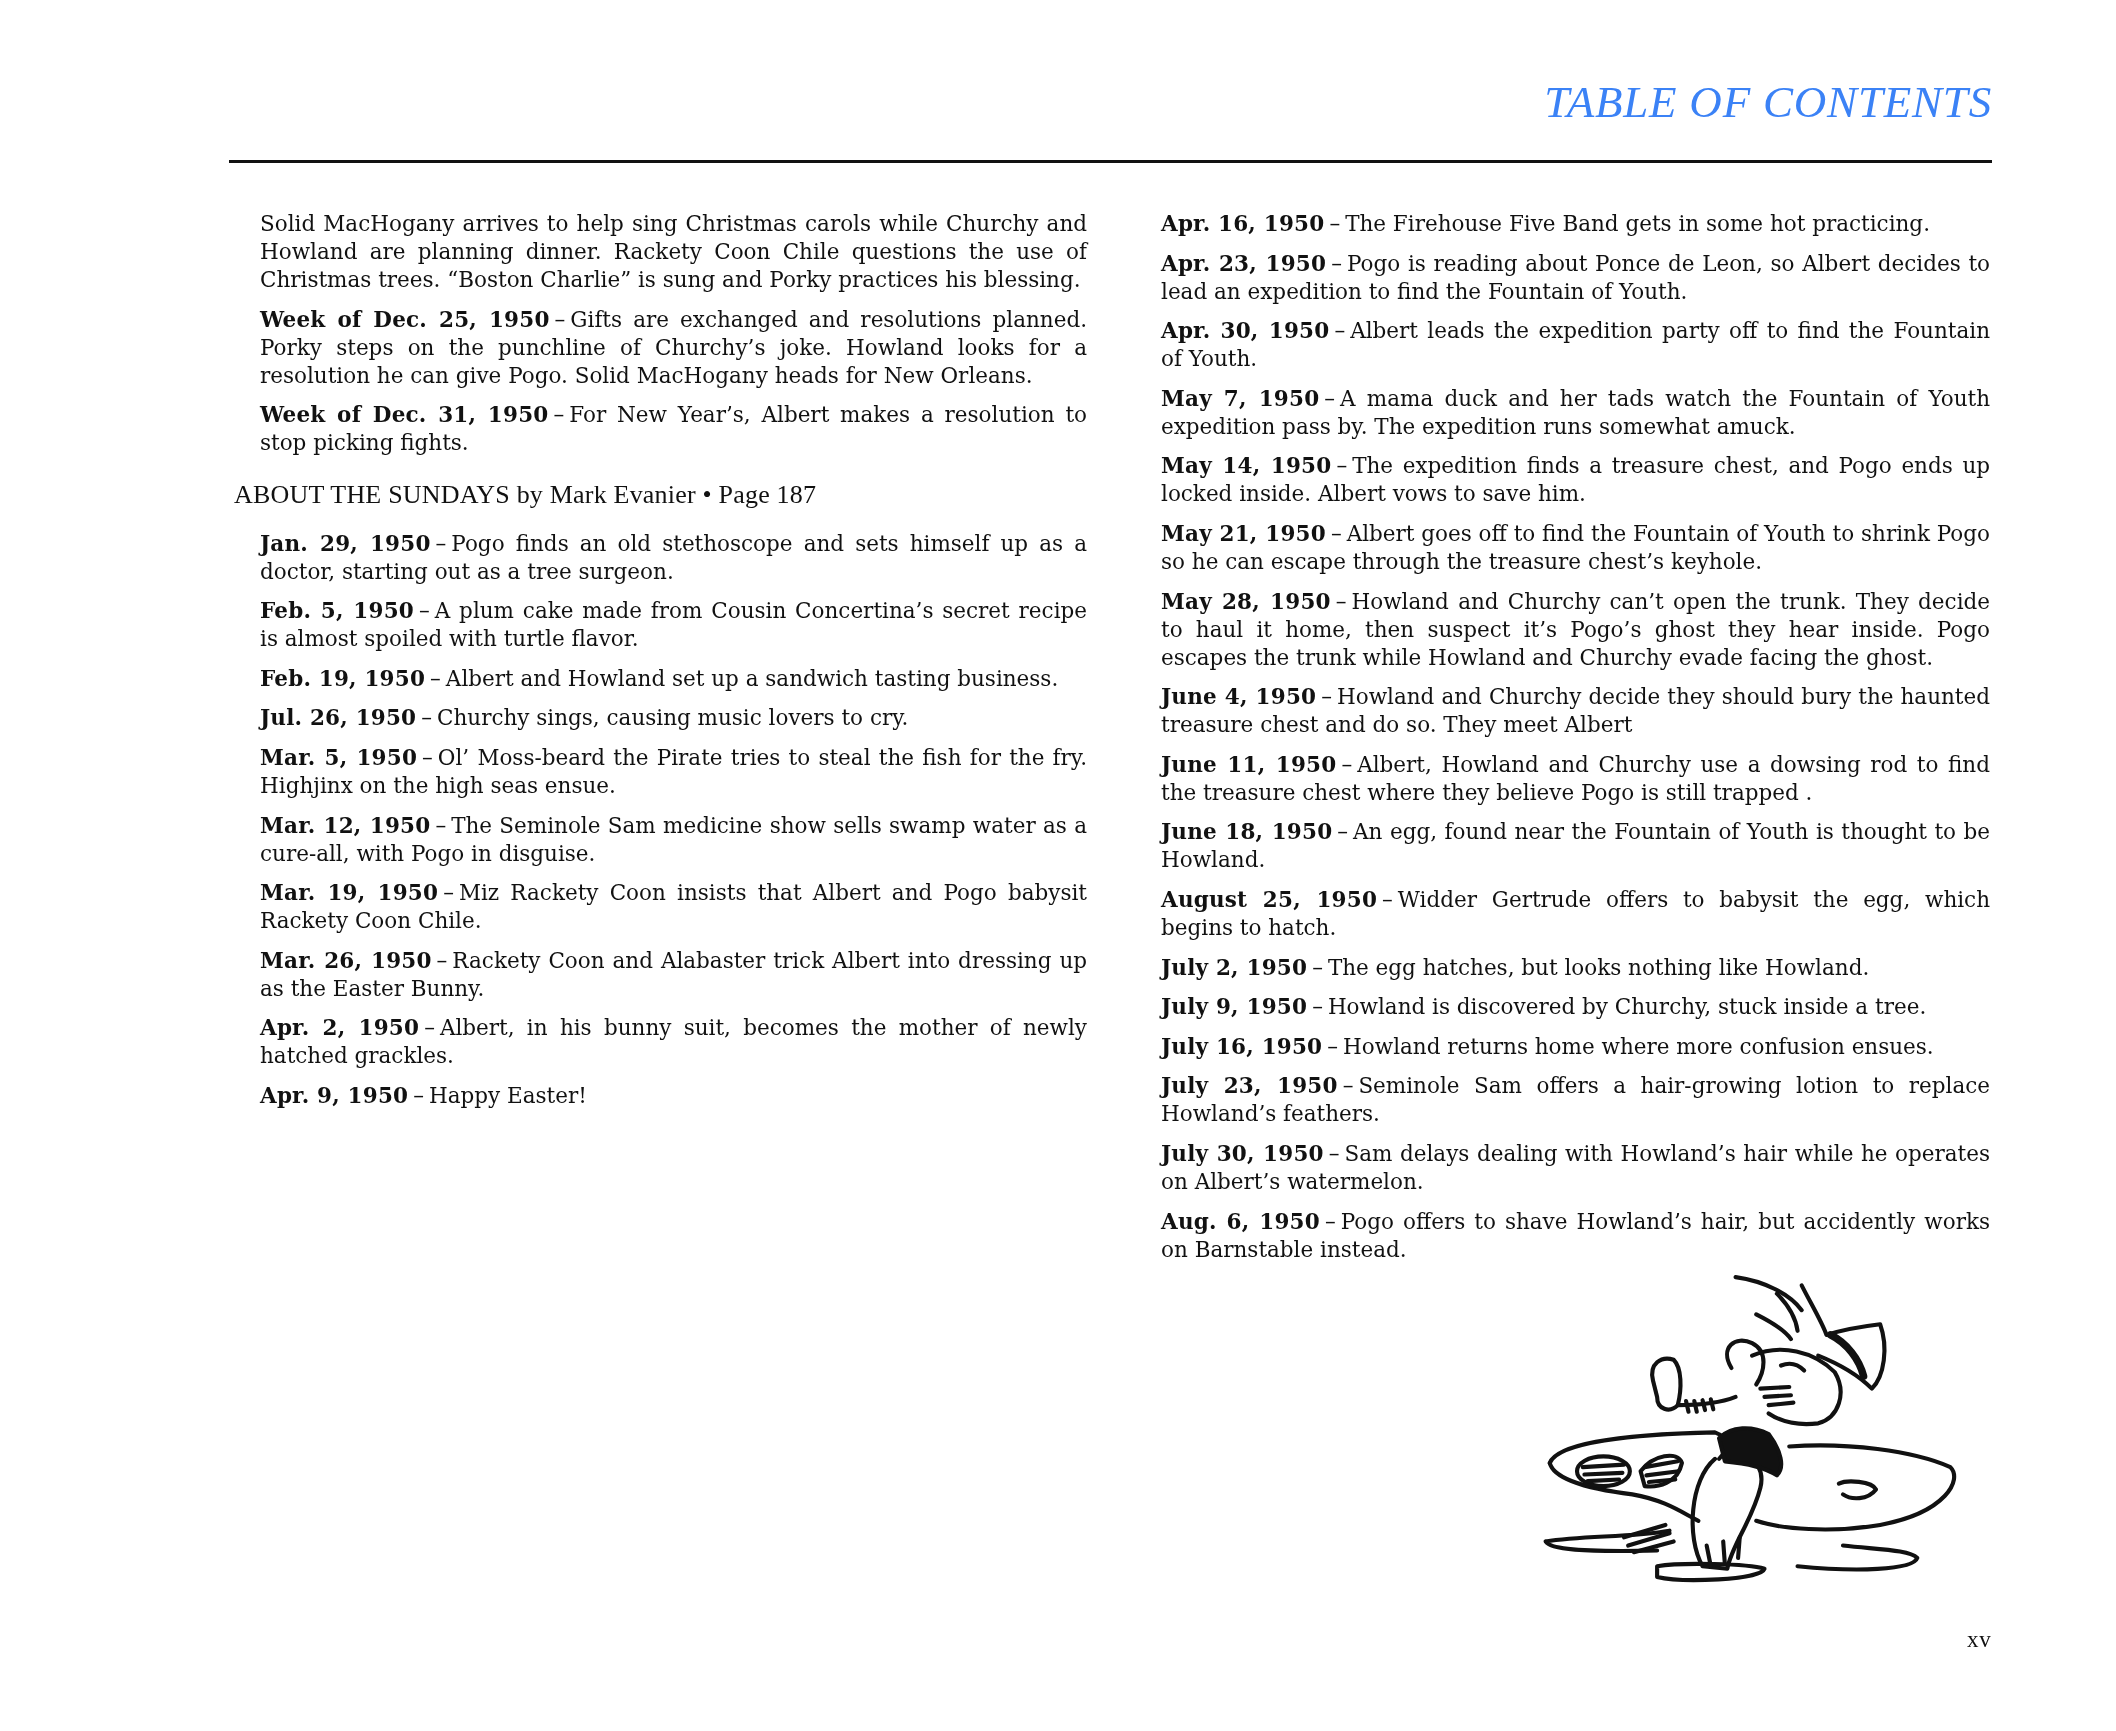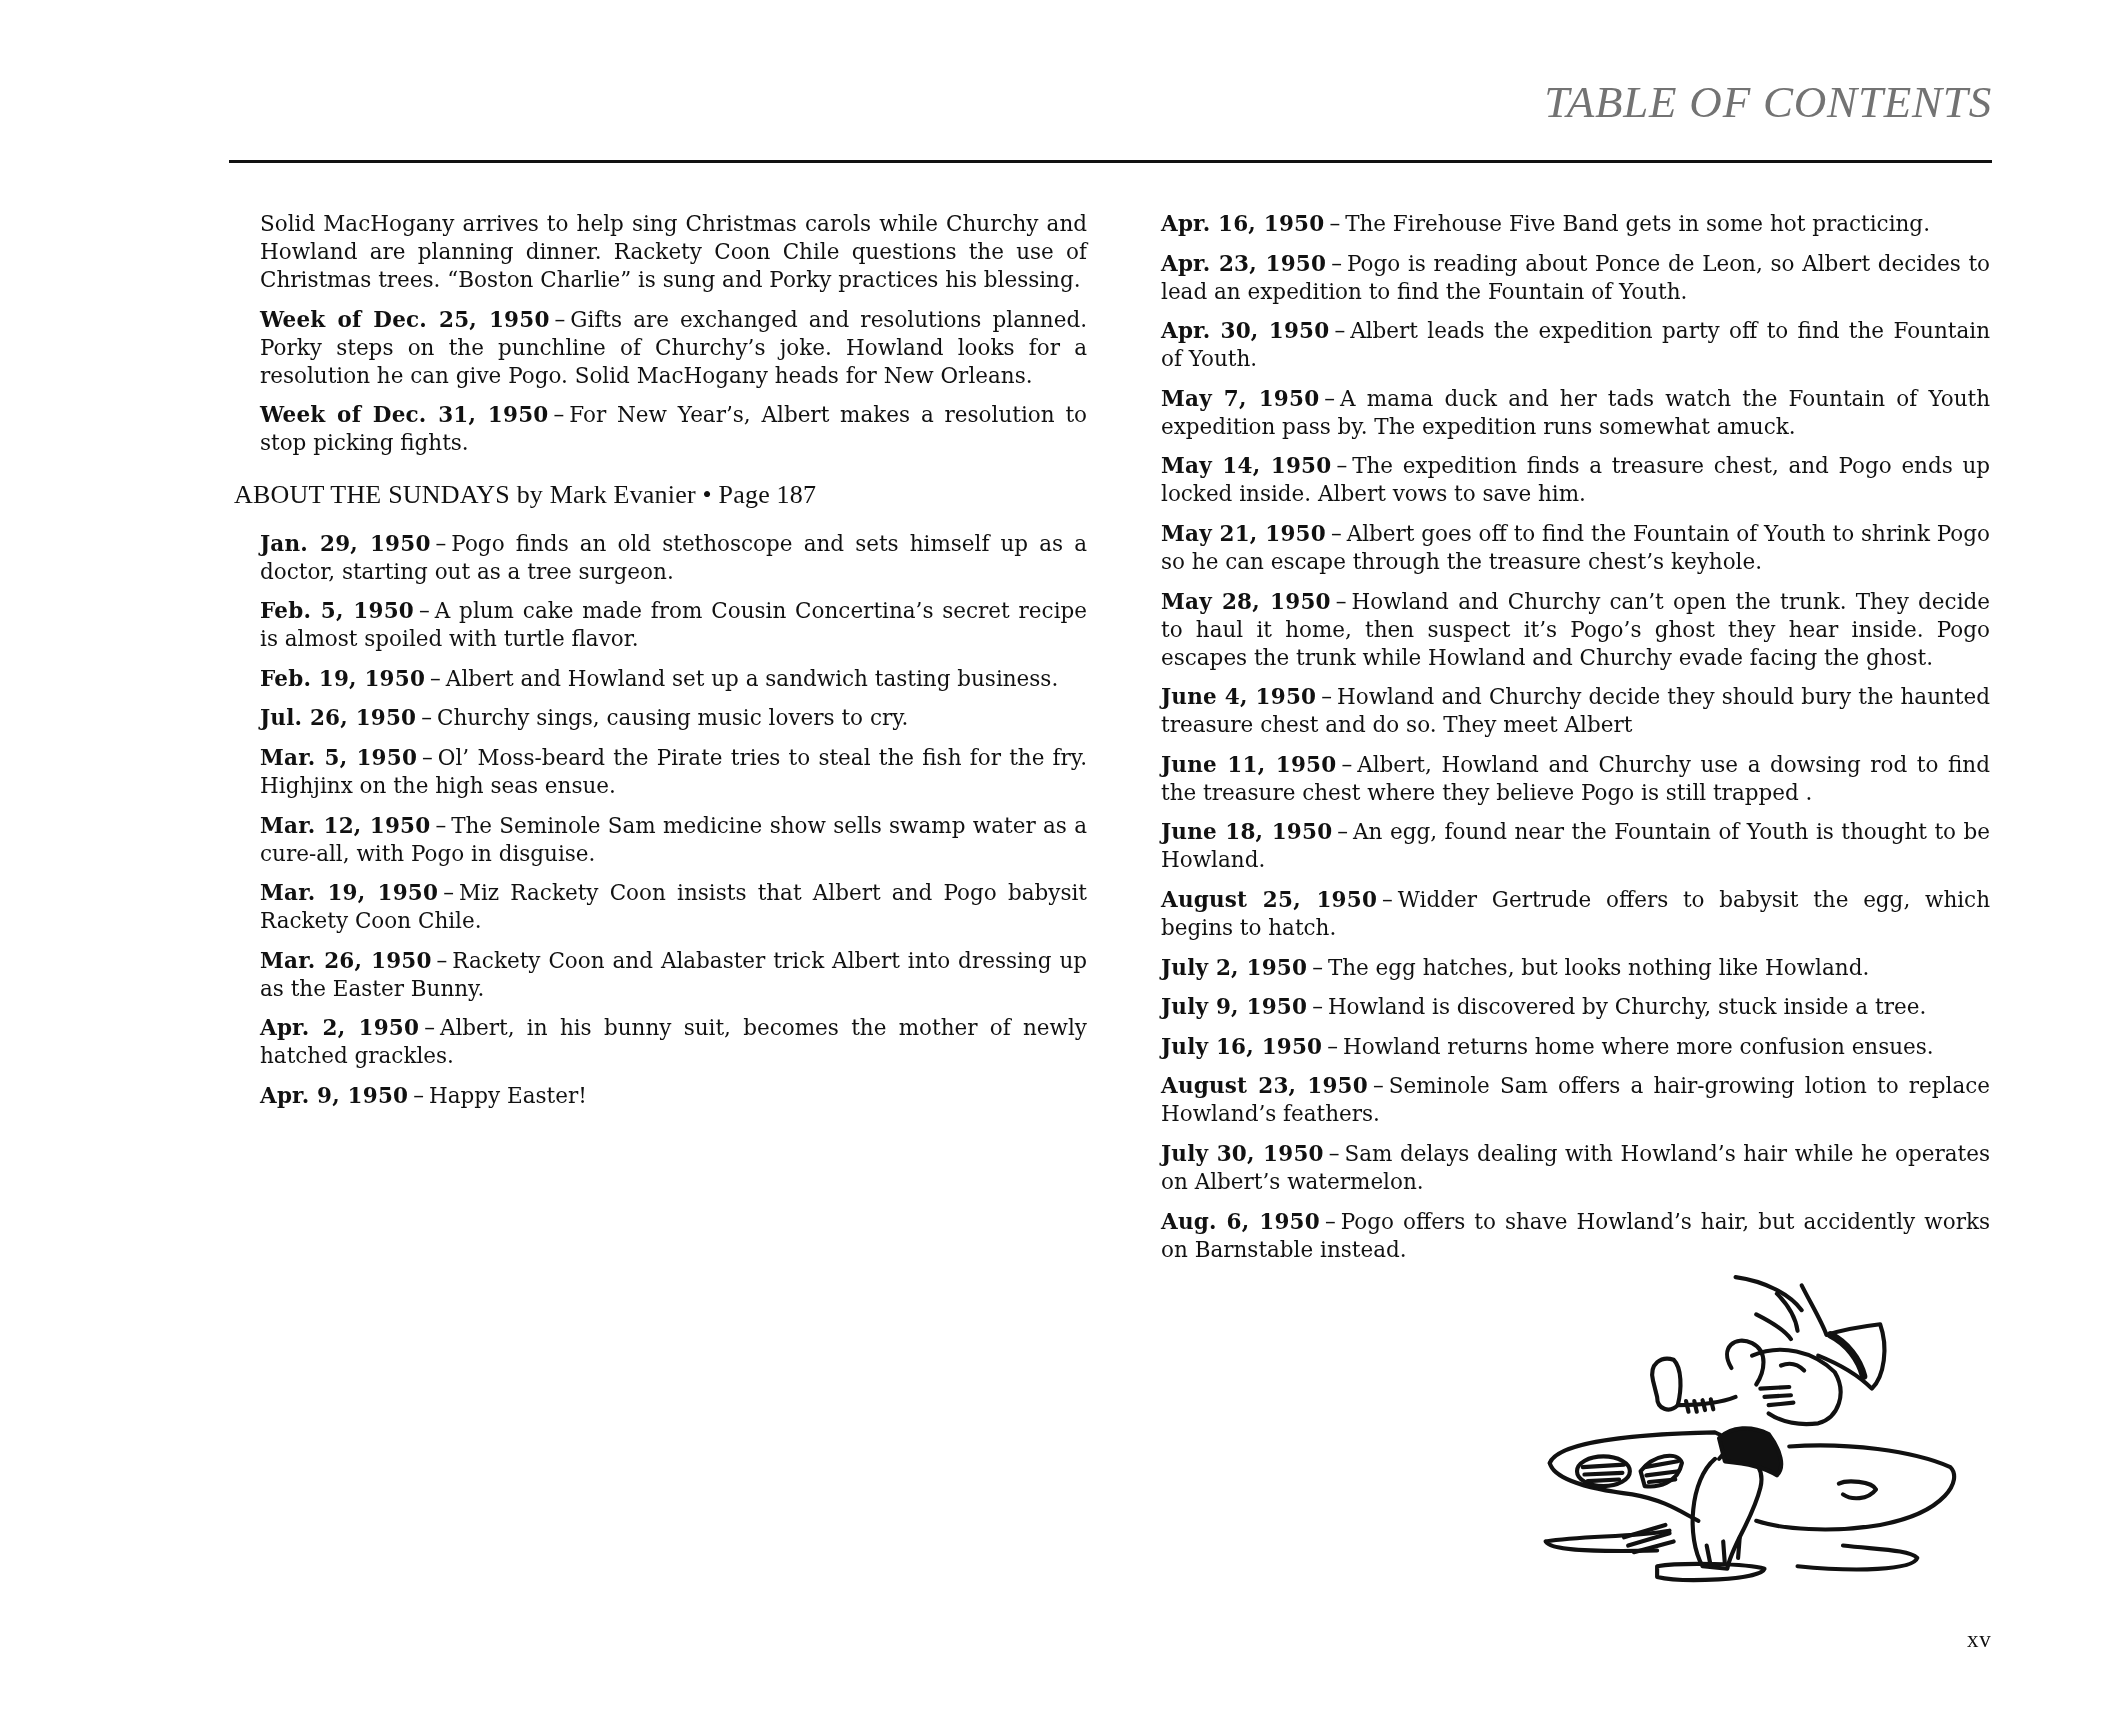--- a/index.html
+++ b/index.html
@@ -4,21 +4,21 @@
 <style>
   html, body { margin:0; padding:0; background:#ffffff; }
   body {
     width:2116px; height:1732px; position:relative; overflow:hidden;
     font-family:"DejaVu Serif", "Liberation Serif", serif;
     color:#111111;
   }
   .title {
     position:absolute; right:124px; top:76px;
     font-family:"Liberation Serif", serif; font-style:italic;
-    font-size:45px; letter-spacing:0.8px; color:#737373;
+    font-size:45px; letter-spacing:0.8px; color:#3b82f6;
     white-space:nowrap;
   }
   .rule {
     position:absolute; left:229px; top:160px; width:1763px; height:3.3px; background:#111;
   }
   .col {
     position:absolute; top:210px;
     font-size:21.5px; line-height:28px; text-align:justify;
   }
   .col.left { left:260px; width:827px; }
@@ -74,21 +74,21 @@
   <p class="entry"><b>May 14, 1950</b><span class="dash">–</span><span>The expedition finds a treasure chest, and Pogo ends up locked inside. Albert vows to save him.</span></p>
   <p class="entry"><b>May 21, 1950</b><span class="dash">–</span><span>Albert goes off to find the Fountain of Youth to shrink Pogo so he can escape through the treasure chest’s keyhole.</span></p>
   <p class="entry"><b>May 28, 1950</b><span class="dash">–</span><span>Howland and Churchy can’t open the trunk. They decide to haul it home, then suspect it’s Pogo’s ghost they hear inside. Pogo escapes the trunk while Howland and Churchy evade facing the ghost.</span></p>
   <p class="entry"><b>June 4, 1950</b><span class="dash">–</span><span>Howland and Churchy decide they should bury the haunted treasure chest and do so. They meet Albert</span></p>
   <p class="entry"><b>June 11, 1950</b><span class="dash">–</span><span>Albert, Howland and Churchy use a dowsing rod to find the treasure chest where they believe Pogo is still trapped .</span></p>
   <p class="entry"><b>June 18, 1950</b><span class="dash">–</span><span>An egg, found near the Fountain of Youth is thought to be Howland.</span></p>
   <p class="entry"><b>August 25, 1950</b><span class="dash">–</span><span>Widder Gertrude offers to babysit the egg, which begins to hatch.</span></p>
   <p class="entry"><b>July 2, 1950</b><span class="dash">–</span><span>The egg hatches, but looks nothing like Howland.</span></p>
   <p class="entry"><b>July 9, 1950</b><span class="dash">–</span><span>Howland is discovered by Churchy, stuck inside a tree.</span></p>
   <p class="entry"><b>July 16, 1950</b><span class="dash">–</span><span>Howland returns home where more confusion ensues.</span></p>
-  <p class="entry"><b>August 23, 1950</b><span class="dash">–</span><span>Seminole Sam offers a hair-growing lotion to replace Howland’s feathers.</span></p>
+  <p class="entry"><b>July 23, 1950</b><span class="dash">–</span><span>Seminole Sam offers a hair-growing lotion to replace Howland’s feathers.</span></p>
   <p class="entry"><b>July 30, 1950</b><span class="dash">–</span><span>Sam delays dealing with Howland’s hair while he operates on Albert’s watermelon.</span></p>
   <p class="entry"><b>Aug. 6, 1950</b><span class="dash">–</span><span>Pogo offers to shave Howland’s hair, but accidently works on Barnstable instead.</span></p>
 </div>
 
 <svg class="illus" viewBox="0 0 560 385" xmlns="http://www.w3.org/2000/svg">
   <g fill="none" stroke="#111" stroke-width="5" stroke-linecap="round" stroke-linejoin="round">
 
     <path d="M20 230 C 30 205, 120 195, 220 193 C 240 200, 235 215, 225 225"></path>
     <path d="M310 210 C 380 205, 460 215, 505 235 C 520 250, 500 290, 420 305 C 360 315, 300 310, 270 300"></path>
     <path d="M20 230 C 25 250, 70 262, 120 268 C 160 275, 180 290, 200 300"></path>

